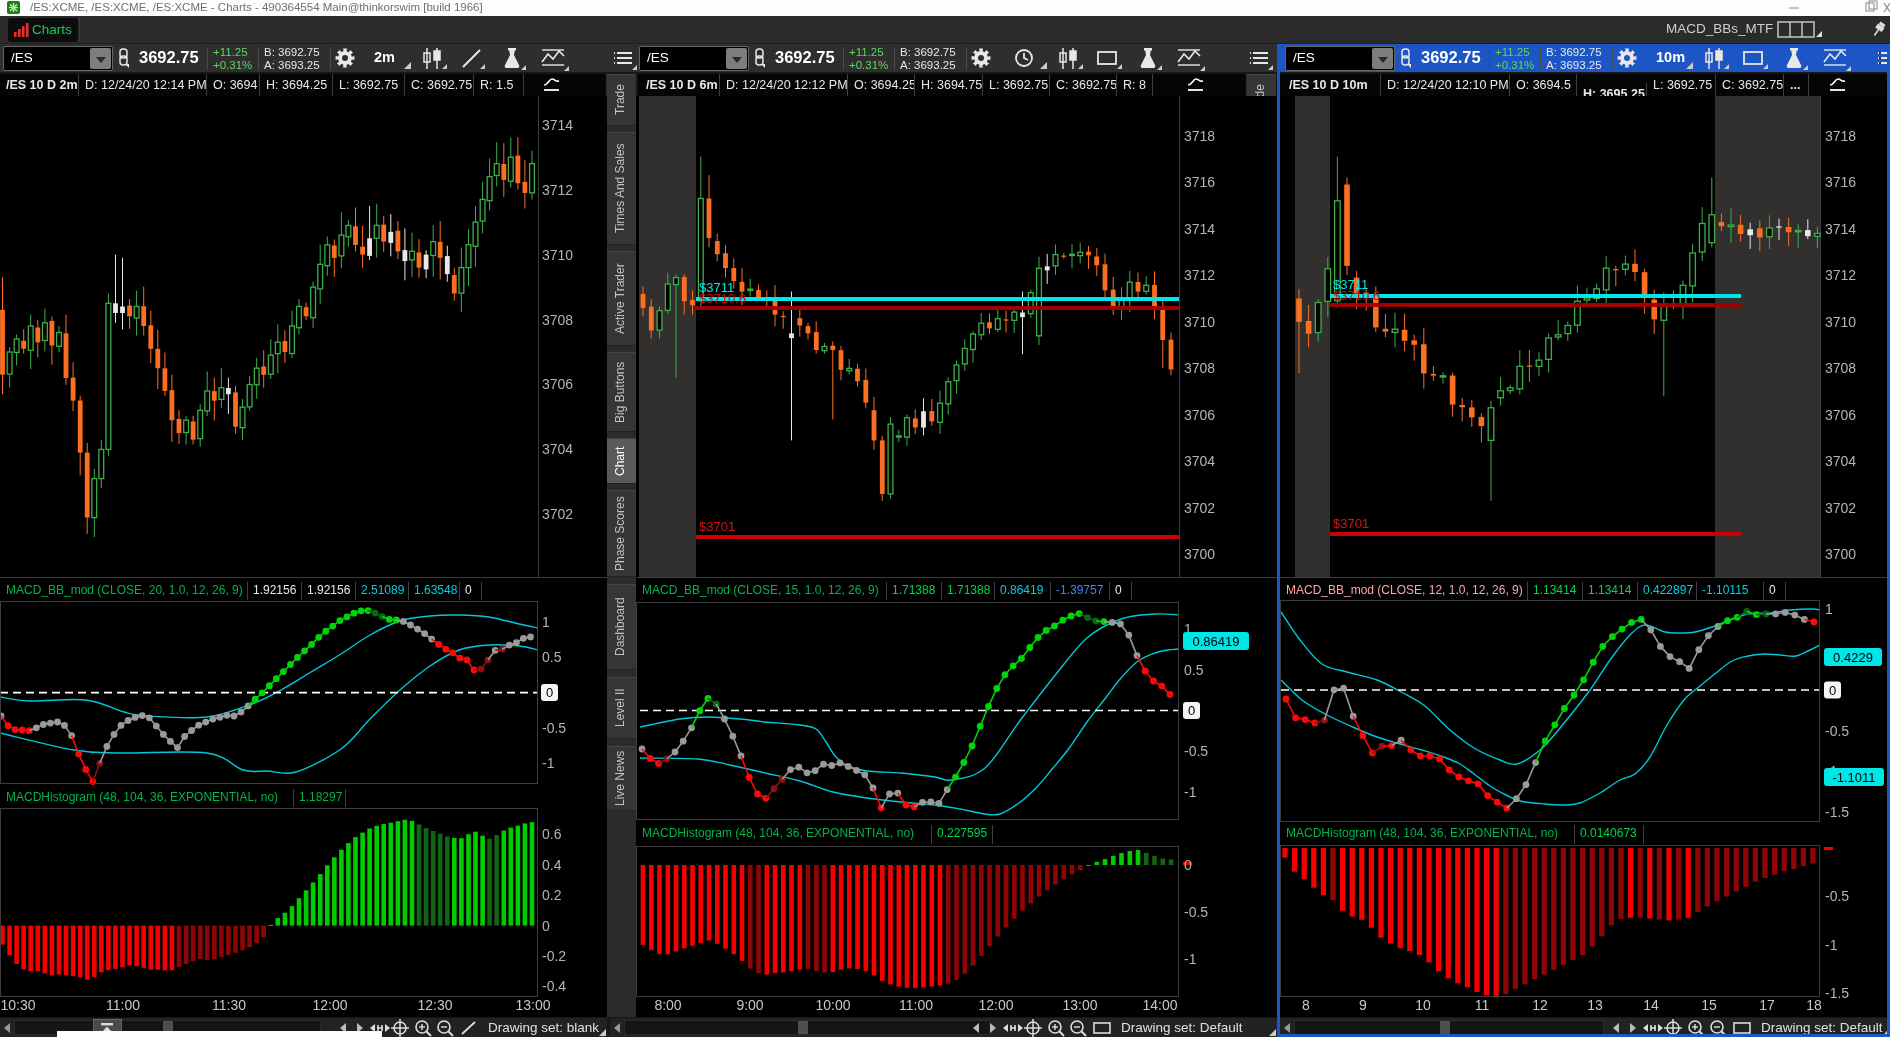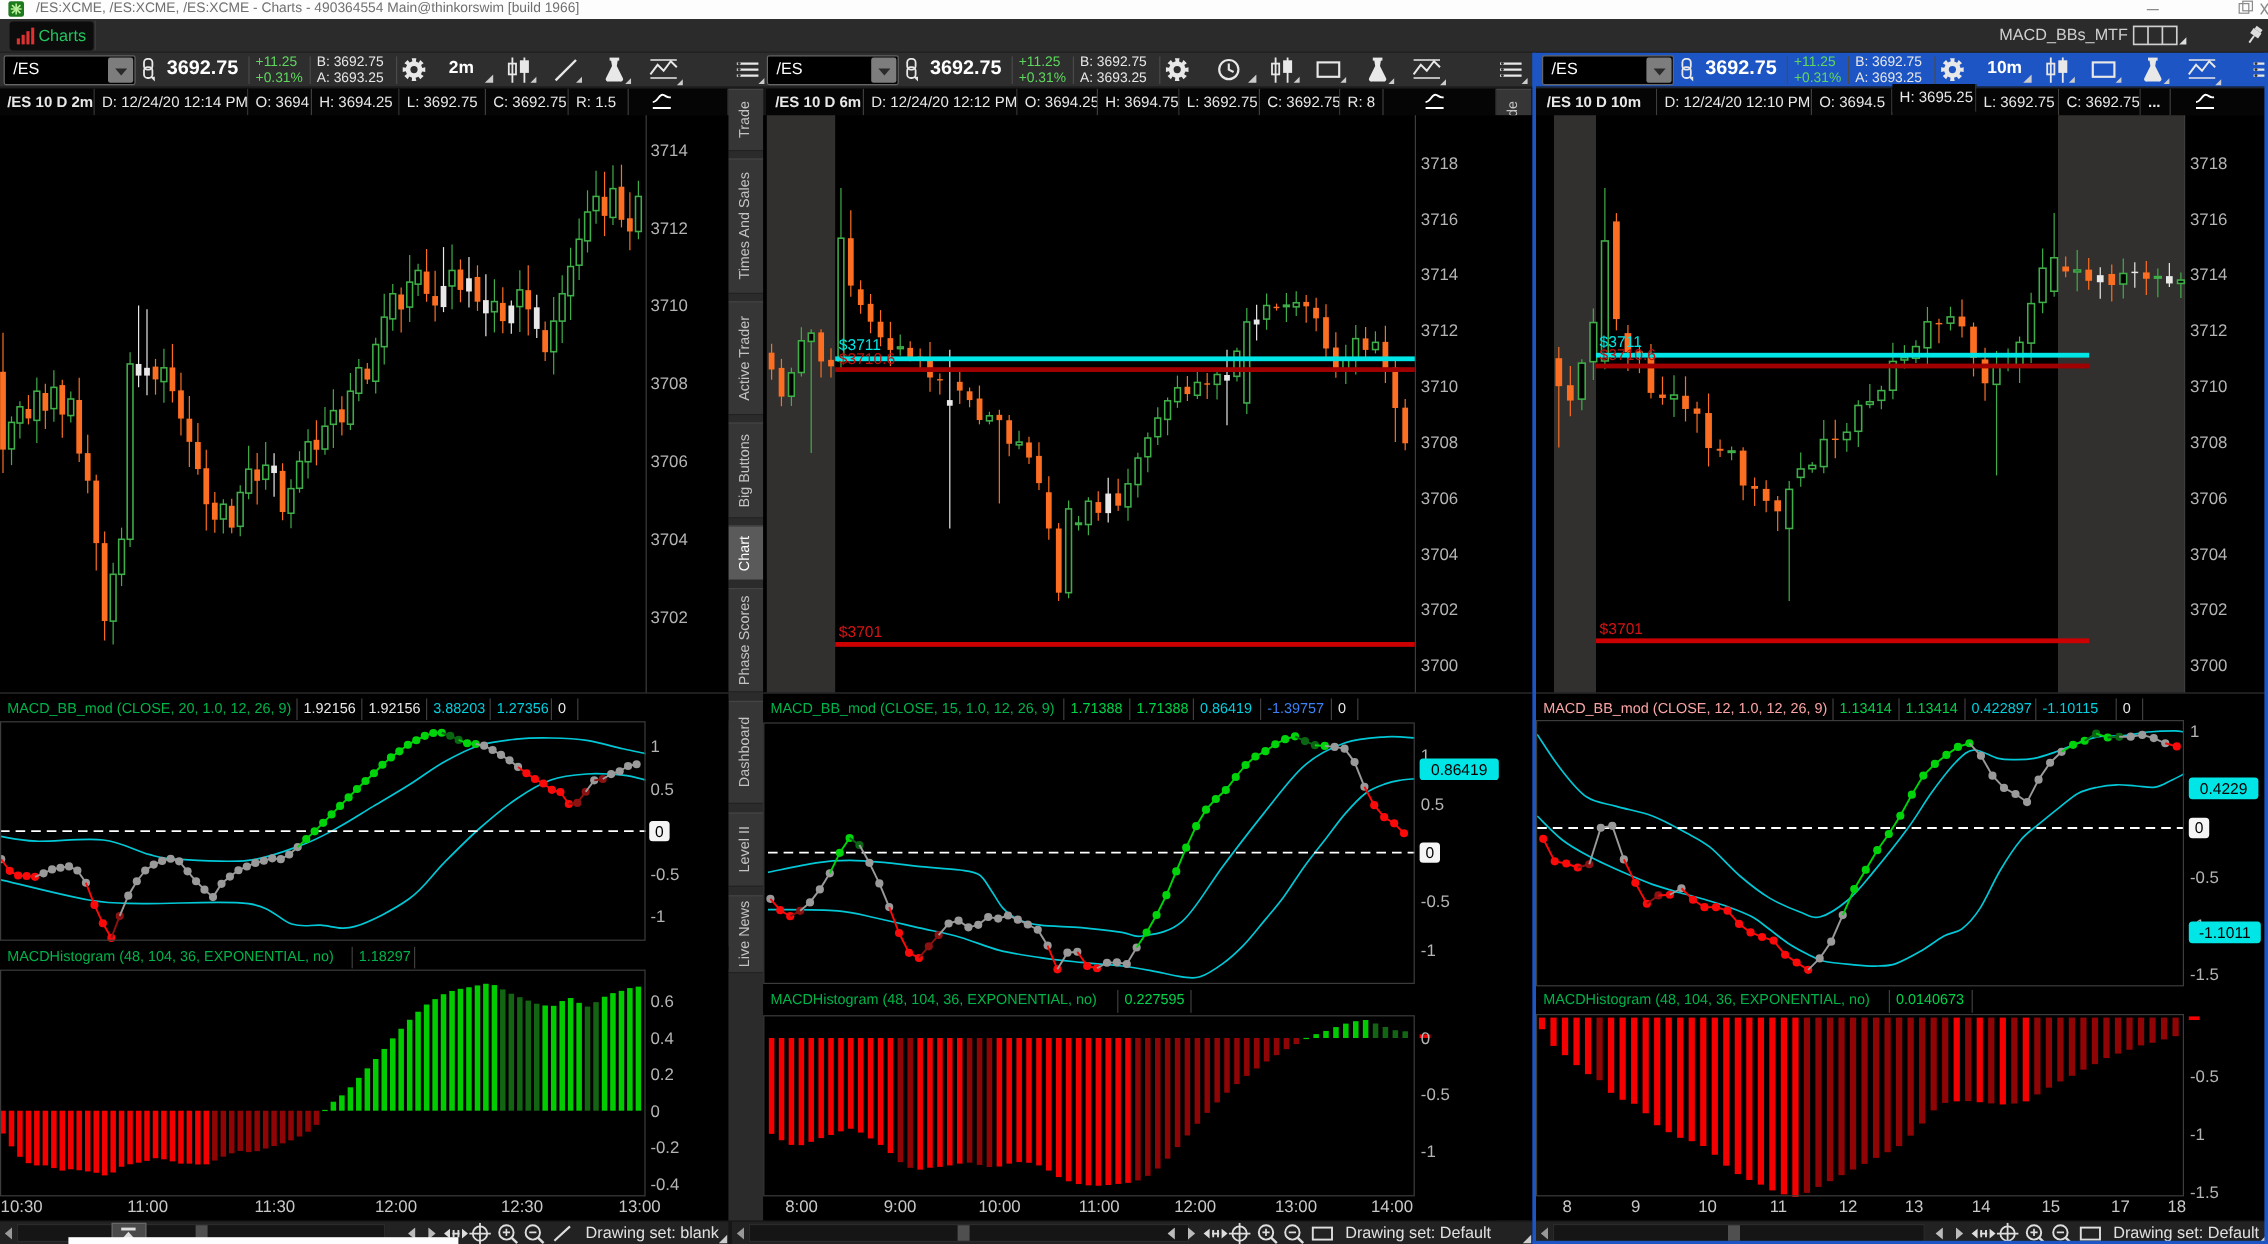--- a/index.html
+++ b/index.html
@@ -250,21 +250,21 @@
 <div class="cell" style="left:720px;top:73.5px;width:128px;height:22.5px;font-weight:normal">D: 12/24/20 12:12 PM</div>
 <div class="cell" style="left:848px;top:73.5px;width:67px;height:22.5px;font-weight:normal">O: 3694.25</div>
 <div class="cell" style="left:915px;top:73.5px;width:68px;height:22.5px;font-weight:normal">H: 3694.75</div>
 <div class="cell" style="left:983px;top:73.5px;width:67px;height:22.5px;font-weight:normal">L: 3692.75</div>
 <div class="cell" style="left:1050px;top:73.5px;width:67px;height:22.5px;font-weight:normal">C: 3692.75</div>
 <div class="cell" style="left:1117px;top:73.5px;width:36px;height:22.5px;font-weight:normal">R: 8</div>
 <div class="abs" style="left:1280px;top:73.5px;width:610px;height:22.5px;background:#050505"></div>
 <div class="cell" style="left:1283px;top:73.5px;width:98px;height:22.5px;font-weight:bold">/ES 10 D 10m</div>
 <div class="cell" style="left:1381px;top:73.5px;width:129px;height:22.5px;font-weight:normal">D: 12/24/20 12:10 PM</div>
 <div class="cell" style="left:1510px;top:73.5px;width:67px;height:22.5px;font-weight:normal">O: 3694.5</div>
-<div class="cell" style="left:1577px;top:70px;width:70px;height:22.5px;font-weight:normal">H: 3695.25</div>
+<div class="cell" style="left:1577px;top:83px;width:70px;height:22.5px;font-weight:bold">H: 3695.25</div>
 <div class="cell" style="left:1647px;top:73.5px;width:69px;height:22.5px;font-weight:normal">L: 3692.75</div>
 <div class="cell" style="left:1716px;top:73.5px;width:68px;height:22.5px;font-weight:normal">C: 3692.75</div>
 <div class="cell" style="left:1784px;top:73.5px;width:25px;height:22.5px;font-weight:normal"><b>...</b></div>
 <svg class="abs" style="left:543px;top:77px;z-index:3" width="18" height="18">
     <path d="M1,8 C5,8 6,2 9,2 C12,2 12,5 16,4" stroke="#fff" fill="none" stroke-width="1.6"></path>
     <line x1="1" y1="13" x2="16" y2="13" stroke="#fff" stroke-width="1.8"></line>
   </svg>
 <svg class="abs" style="left:1187px;top:77px;z-index:3" width="18" height="18">
     <path d="M1,8 C5,8 6,2 9,2 C12,2 12,5 16,4" stroke="#fff" fill="none" stroke-width="1.6"></path>
     <line x1="1" y1="13" x2="16" y2="13" stroke="#fff" stroke-width="1.8"></line>
@@ -293,23 +293,23 @@
 <div class="vtab" style="left:1247px;top:584px;height:86px;background:#363636;color:#c4c4c4;line-height:26px">Dashboard</div>
 <div class="vtab" style="left:1247px;top:677px;height:62px;background:#363636;color:#c4c4c4;line-height:26px">Level II</div>
 <div class="vtab" style="left:1247px;top:746px;height:65px;background:#363636;color:#c4c4c4;line-height:26px">Live News</div>
 <div class="abs" style="left:0px;top:581px;width:607px;height:20px;background:#080808;border-top:1px solid #3e3e3e;border-bottom:1px solid #3e3e3e"></div>
 <div class="abs" style="left:6px;top:583px;font-size:12px;color:#00b44a;z-index:3;white-space:nowrap">MACD_BB_mod (CLOSE, 20, 1.0, 12, 26, 9)</div>
 <div class="abs" style="left:247px;top:582px;width:1px;height:18px;background:#3e3e3e;z-index:3"></div>
 <div class="abs" style="left:253px;top:583px;font-size:12px;color:#e8e8e8;z-index:3;white-space:nowrap">1.92156</div>
 <div class="abs" style="left:301px;top:582px;width:1px;height:18px;background:#3e3e3e;z-index:3"></div>
 <div class="abs" style="left:307px;top:583px;font-size:12px;color:#e8e8e8;z-index:3;white-space:nowrap">1.92156</div>
 <div class="abs" style="left:355px;top:582px;width:1px;height:18px;background:#3e3e3e;z-index:3"></div>
-<div class="abs" style="left:361px;top:583px;font-size:12px;color:#00d0e0;z-index:3;white-space:nowrap">3.88203</div>
+<div class="abs" style="left:361px;top:583px;font-size:12px;color:#00d0e0;z-index:3;white-space:nowrap">2.51089</div>
 <div class="abs" style="left:408px;top:582px;width:1px;height:18px;background:#3e3e3e;z-index:3"></div>
-<div class="abs" style="left:414px;top:583px;font-size:12px;color:#00d0e0;z-index:3;white-space:nowrap">1.27356</div>
+<div class="abs" style="left:414px;top:583px;font-size:12px;color:#00d0e0;z-index:3;white-space:nowrap">1.63548</div>
 <div class="abs" style="left:459px;top:582px;width:1px;height:18px;background:#3e3e3e;z-index:3"></div>
 <div class="abs" style="left:465px;top:583px;font-size:12px;color:#e8e8e8;z-index:3;white-space:nowrap">0</div>
 <div class="abs" style="left:481px;top:582px;width:1px;height:18px;background:#3e3e3e;z-index:3"></div>
 <div class="abs" style="left:636px;top:581px;width:641px;height:20px;background:#080808;border-top:1px solid #3e3e3e;border-bottom:1px solid #3e3e3e"></div>
 <div class="abs" style="left:642px;top:583px;font-size:12px;color:#00b44a;z-index:3;white-space:nowrap">MACD_BB_mod (CLOSE, 15, 1.0, 12, 26, 9)</div>
 <div class="abs" style="left:886px;top:582px;width:1px;height:18px;background:#3e3e3e;z-index:3"></div>
 <div class="abs" style="left:892px;top:583px;font-size:12px;color:#00d44a;z-index:3;white-space:nowrap">1.71388</div>
 <div class="abs" style="left:941px;top:582px;width:1px;height:18px;background:#3e3e3e;z-index:3"></div>
 <div class="abs" style="left:947px;top:583px;font-size:12px;color:#00d44a;z-index:3;white-space:nowrap">1.71388</div>
 <div class="abs" style="left:994px;top:582px;width:1px;height:18px;background:#3e3e3e;z-index:3"></div>

